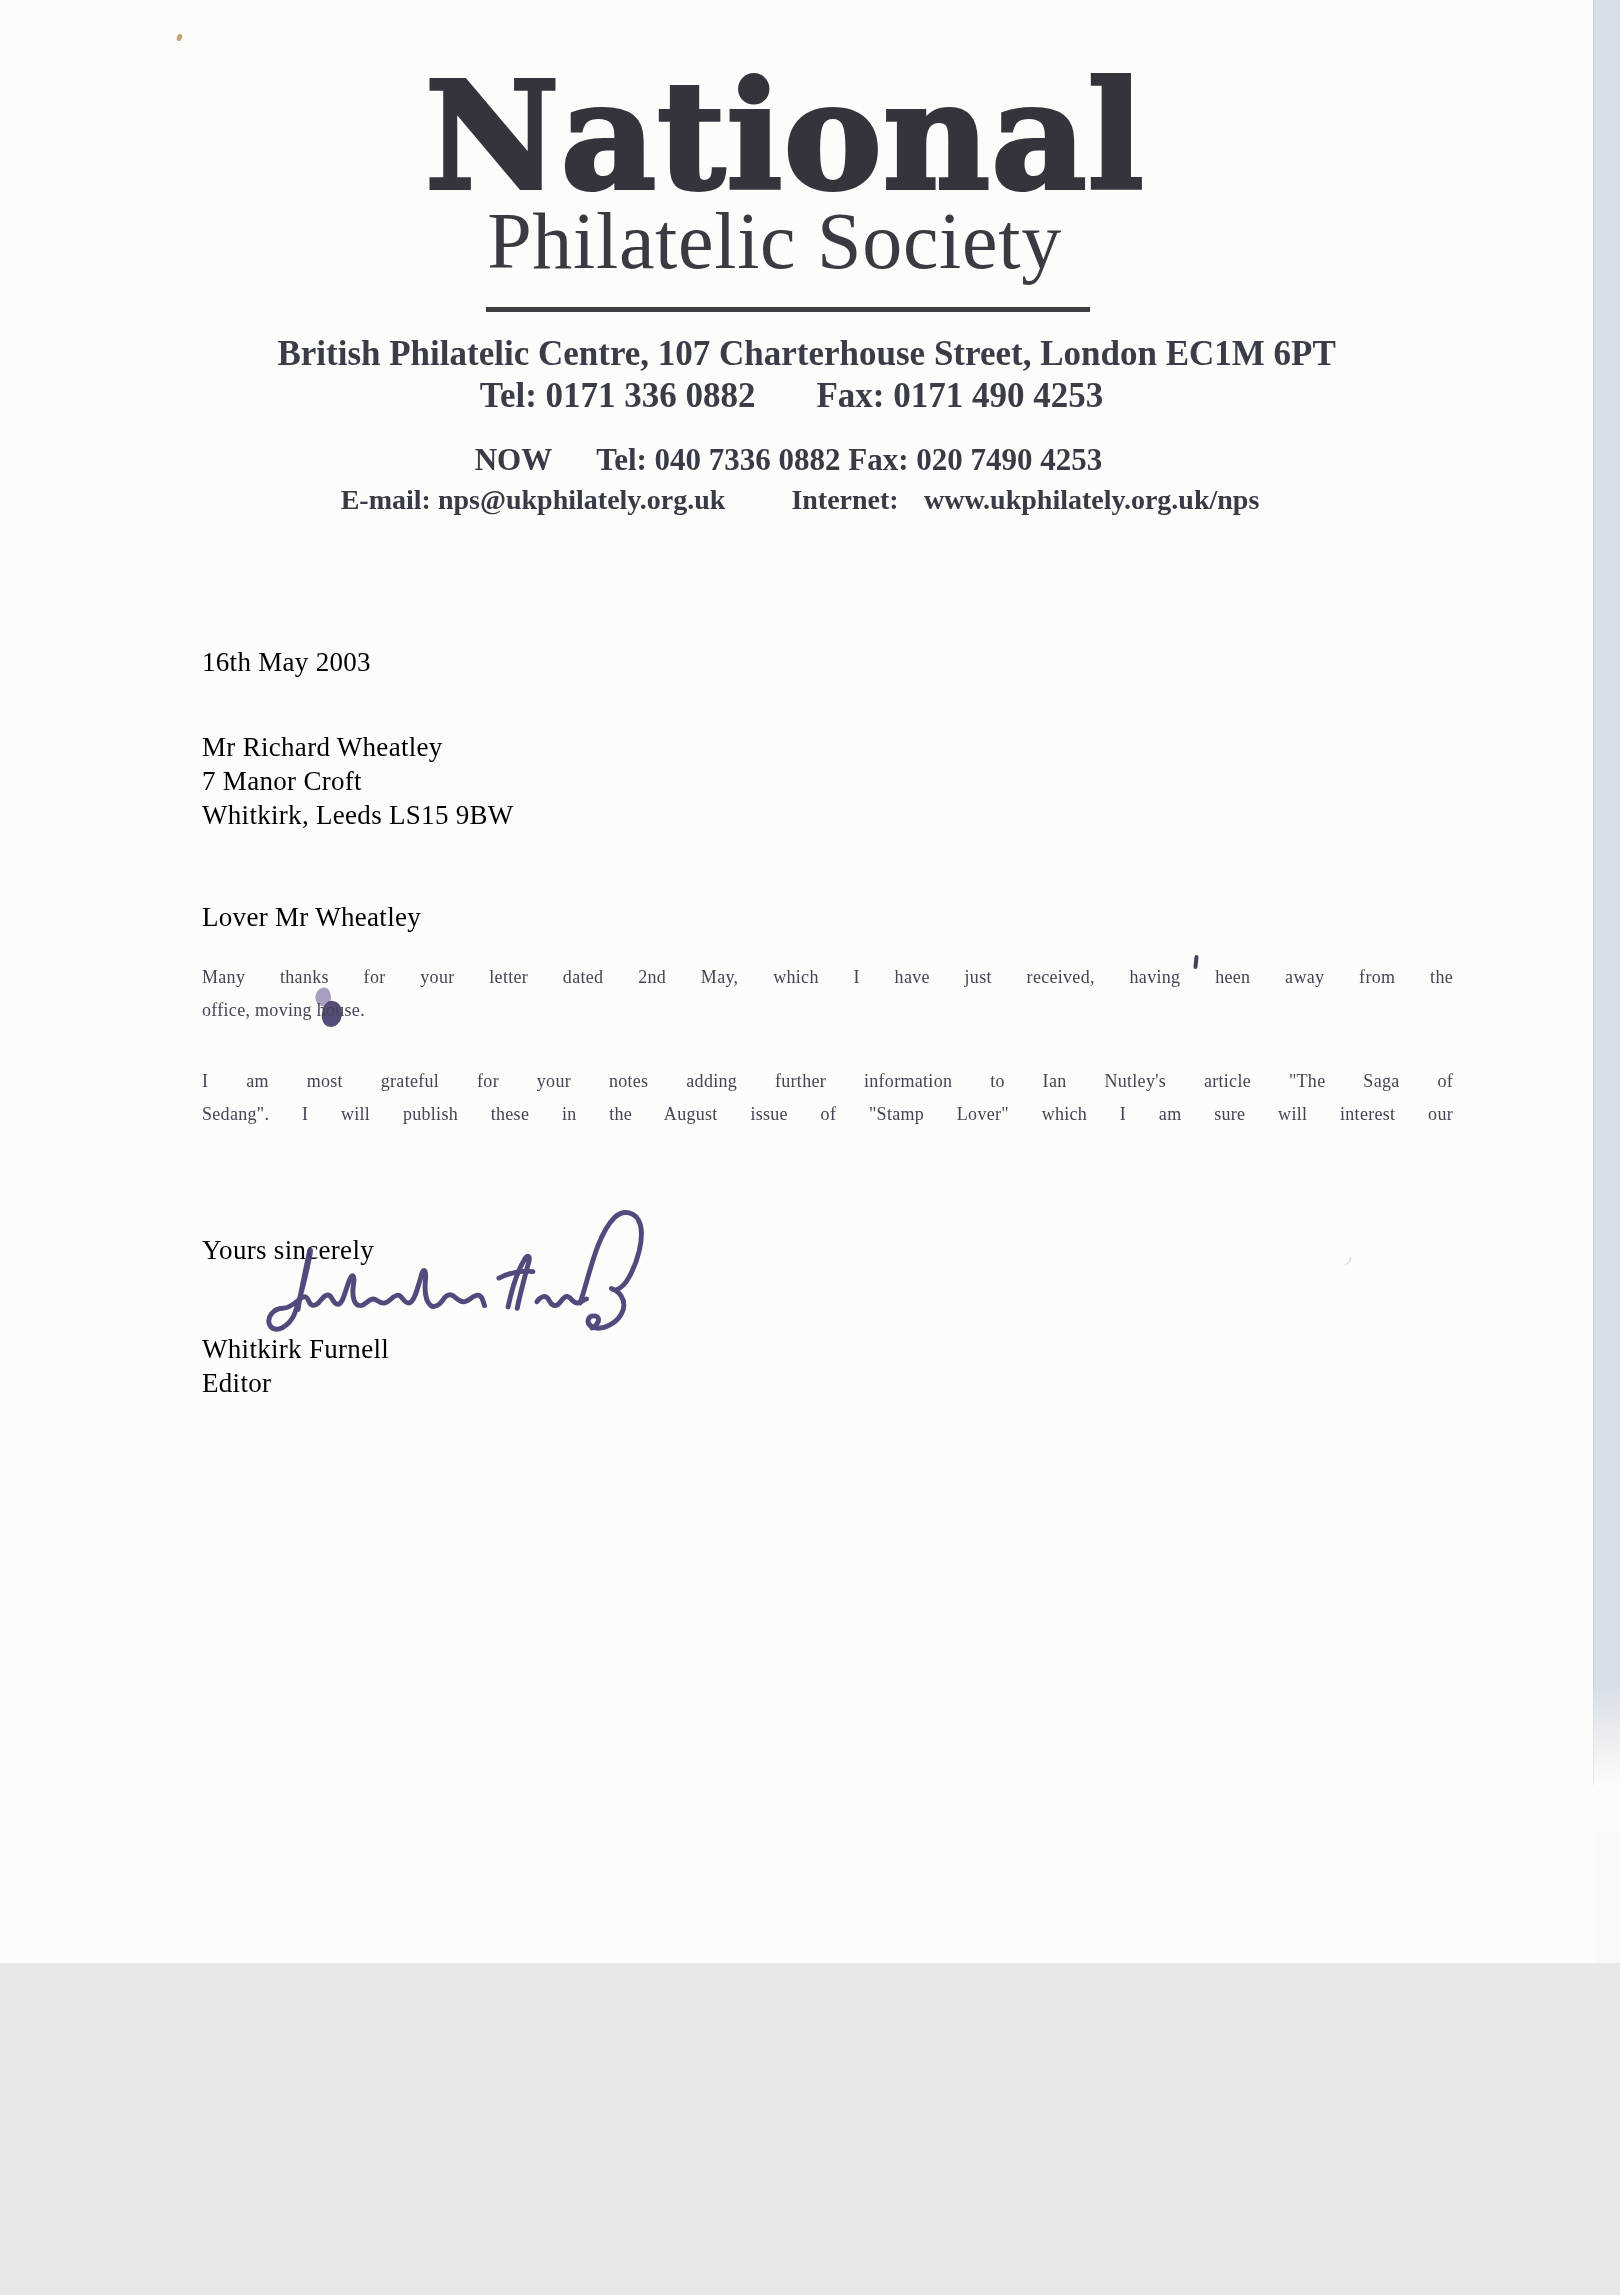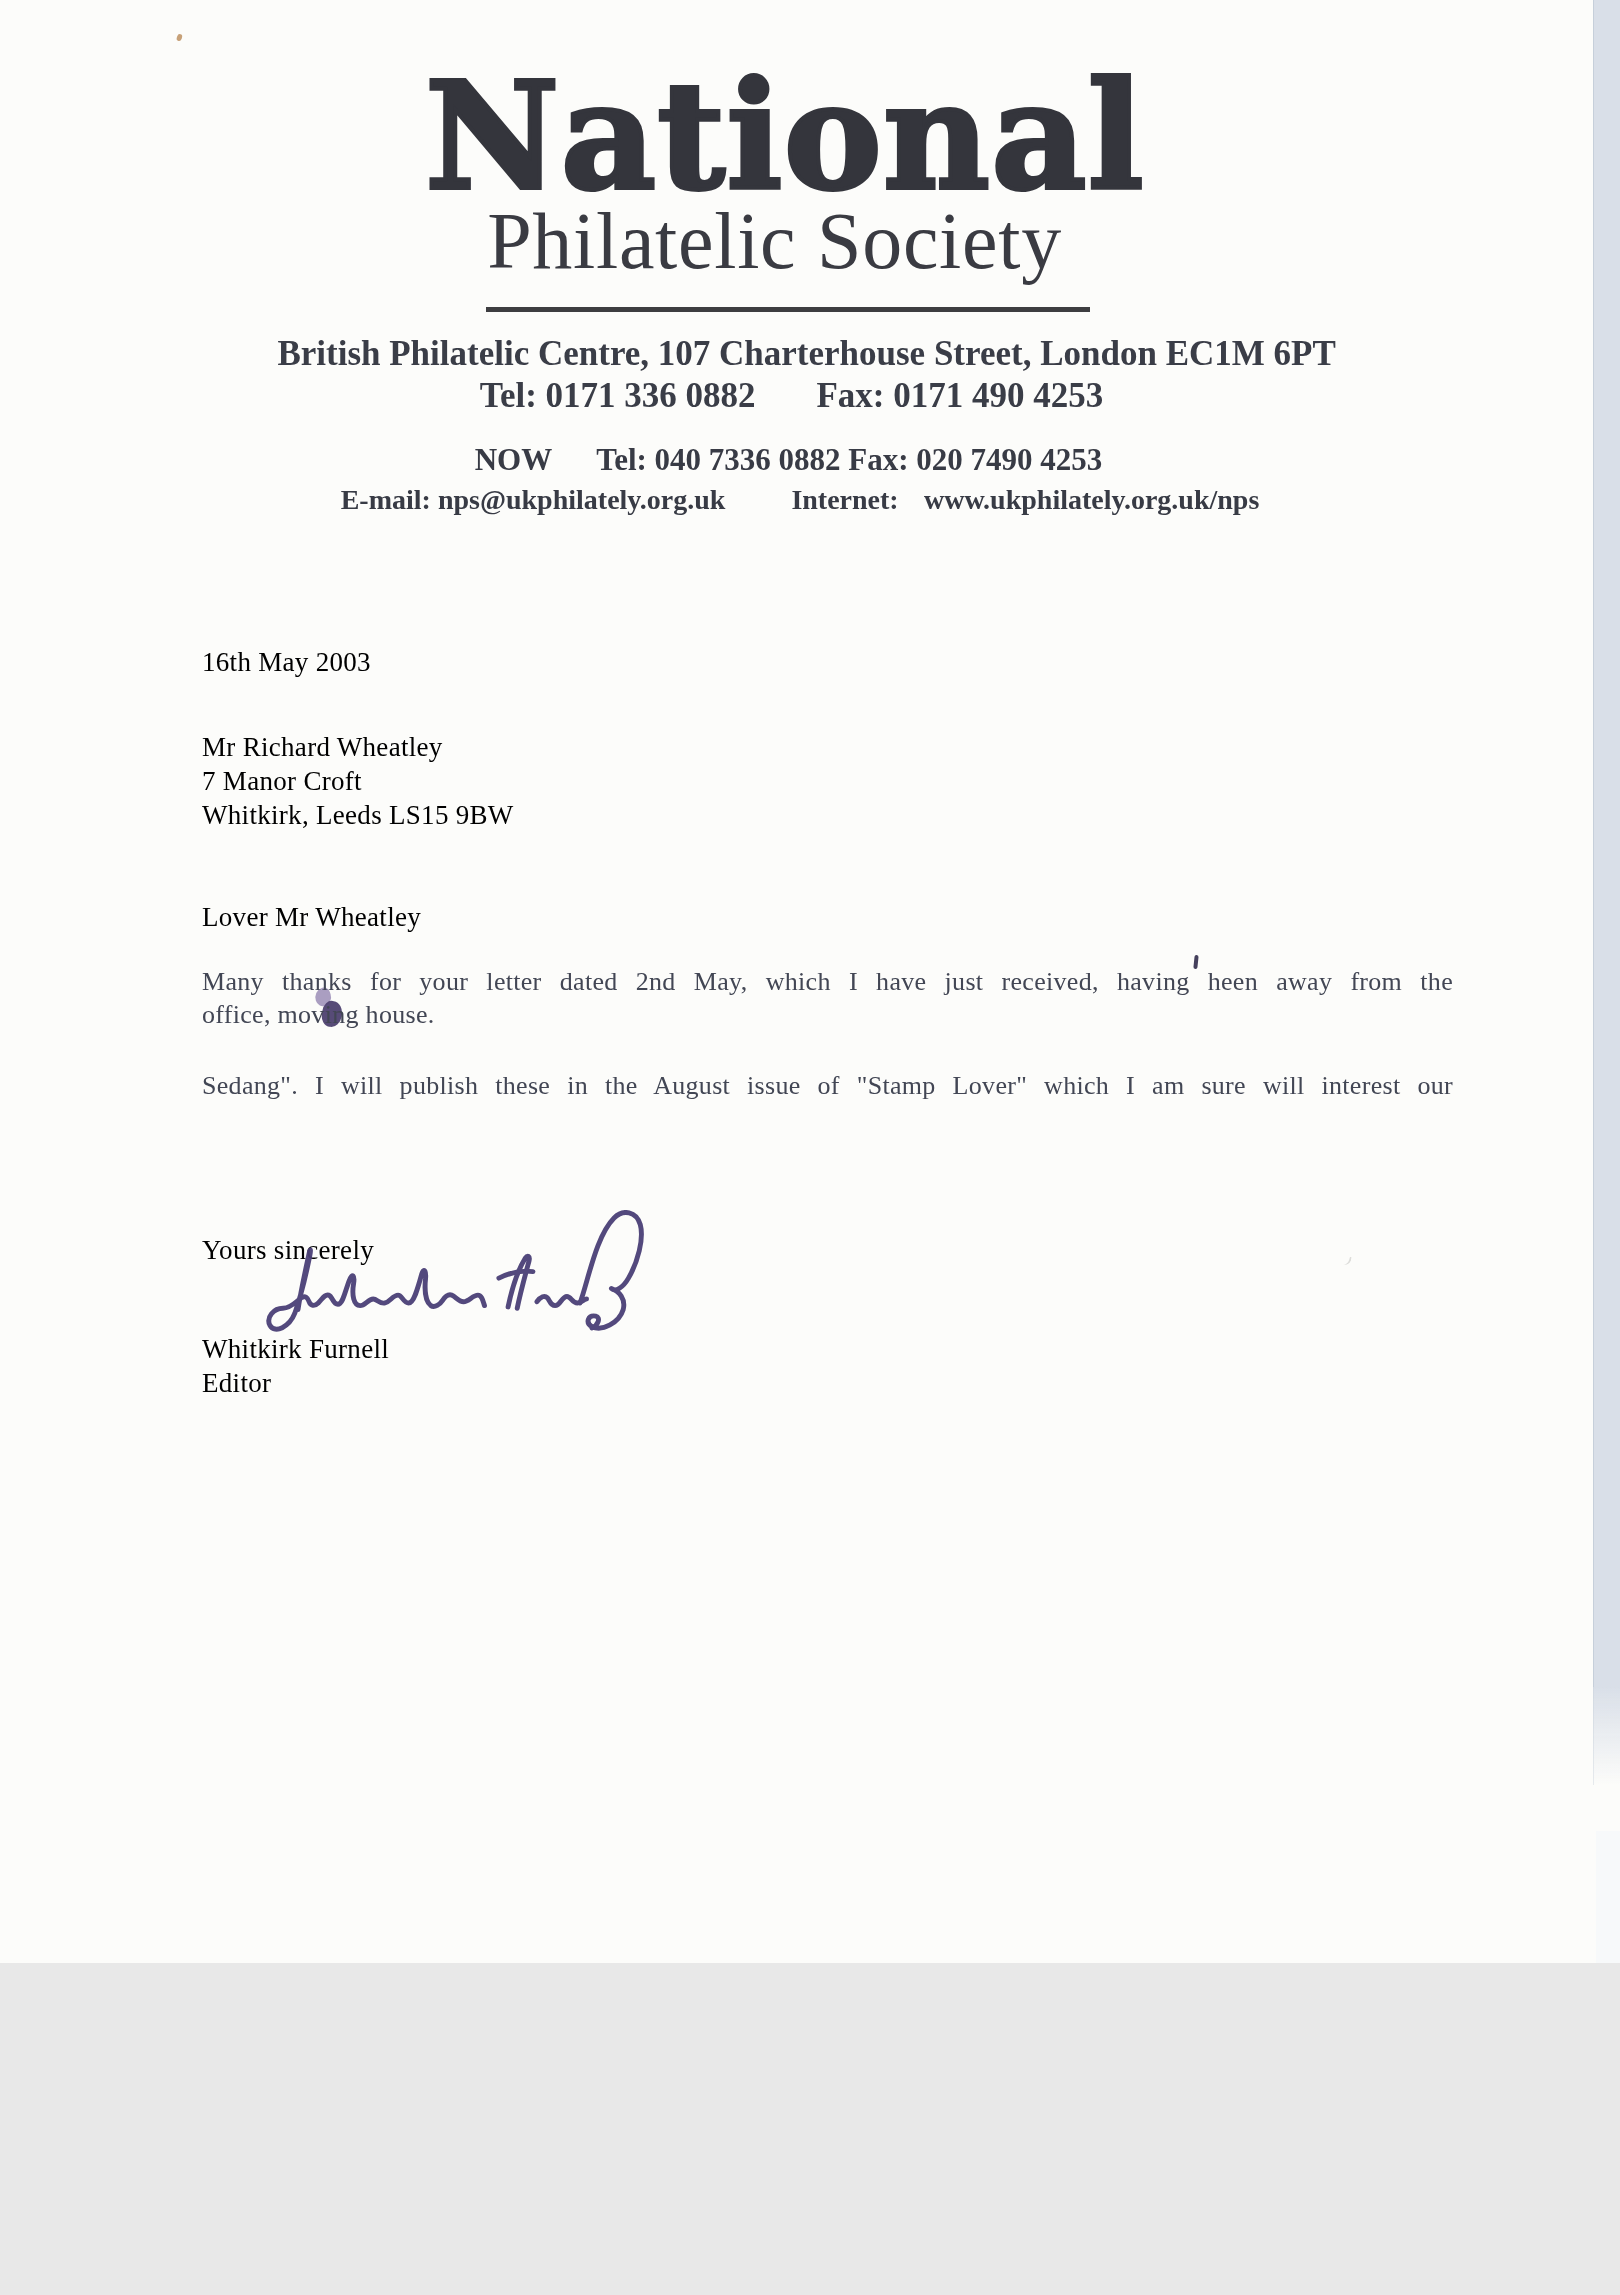--- a/index.html
+++ b/index.html
@@ -48,21 +48,21 @@
   .body-text{font-size:27px;color:#000000;letter-spacing:0.3px;line-height:34px;white-space:nowrap;}
   #date-line{left:202px;top:645px;}
   #rcpt-1{left:202px;top:730px;}
   #rcpt-2{left:202px;top:764px;}
   #rcpt-3{left:202px;top:798px;}
   #salutation{left:202px;top:900px;}
   .para{left:202px;width:1251px;}
   #para1{top:967px;}
   #para2{top:1071px;}
   .jline{
-    font-size:26px;color:#424654;letter-spacing:0.3px;height:33px;
+    font-size:18px;color:#424654;letter-spacing:0.3px;height:33px;
     text-align:justify;text-align-last:justify;
   }
   .jline.last{text-align-last:left;}
   #closing{left:202px;top:1233px;}
   #sig-block{left:262px;top:1210px;width:409px;height:131px;}
   #signer-name{left:202px;top:1332px;}
   #signer-title{left:202px;top:1366px;}
 </style>
 </head>
 <body>
@@ -110,20 +110,21 @@
   <div class="abs body-text" id="rcpt-3">Whitkirk, Leeds LS15 9BW</div>
 
   <div class="abs body-text" id="salutation">Lover Mr Wheatley</div>
 
   <div class="abs para" id="para1">
     <div class="jline">Many thanks for your letter dated 2nd May, which I have just received, having heen away from the</div>
     <div class="jline last">office, moving house.</div>
   </div>
 
   <div class="abs para" id="para2">
+    <div class="jline">I am most grateful for your notes adding further information to Ian Nutley's article "The Saga of</div>
     <div class="jline">Sedang". I will publish these in the August issue of "Stamp Lover" which I am sure will interest our</div>
   </div>
 
   <div class="abs body-text" id="closing">Yours sincerely</div>
 
   <svg class="abs" id="sig-block" viewBox="0 0 625 200">
     <g fill="none" stroke="#4b4077" stroke-width="7.5" stroke-linecap="round" stroke-linejoin="round" opacity="0.95">
       <path d="
         M 55,152
         C 60,120 68,85 72,66

